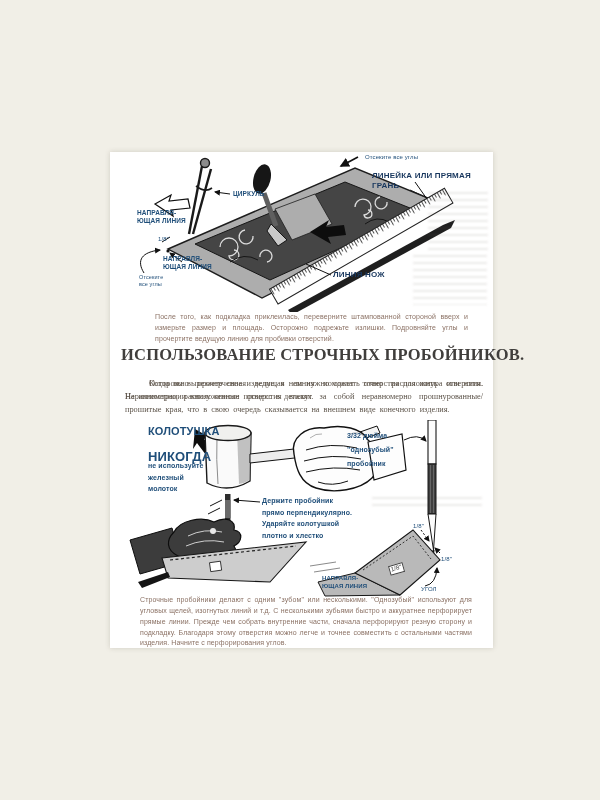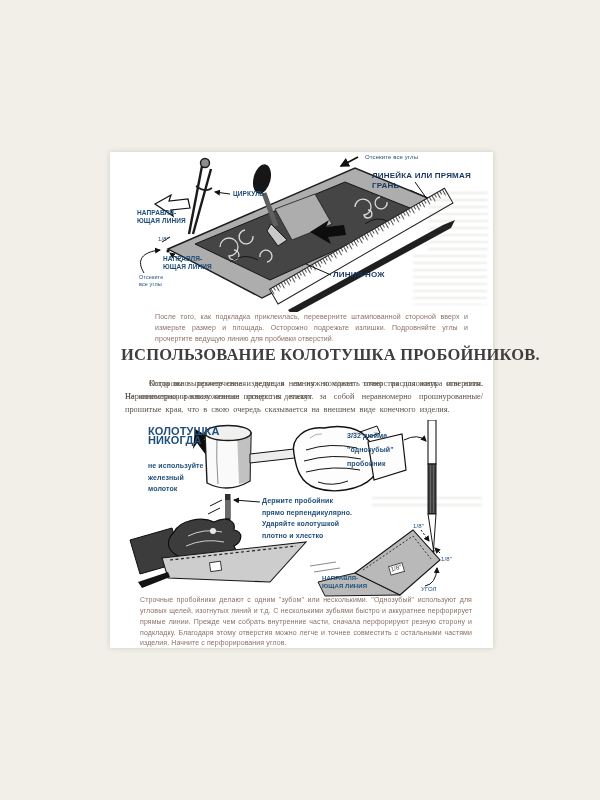--- a/index.html
+++ b/index.html
@@ -108,21 +108,21 @@
 ЮЩАЯ ЛИНИЯ</div>
     <div class="lbl thin" style="left:48px;top:84px;font-size:6px">1/8"</div>
     <div class="lbl" style="left:53px;top:103px">НАПРАВЛЯ-
 ЮЩАЯ ЛИНИЯ</div>
     <div class="lbl thin" style="left:29px;top:122px;font-size:5.5px">Отсеките
 все углы</div>
     <div class="lbl big" style="left:223px;top:118px">ЛИНИЯ НОЖ</div>
 
     <div class="caption" style="left:45px;top:160px;width:313px;">После того, как подкладка приклеилась, переверните штампованной стороной вверх и измерьте размер и площадь. Осторожно подрежьте излишки. Подровняйте углы и прочертите ведущую линию для пробивки отверстий.</div>
 
-    <div class="heading" style="left:11px;top:193px;">ИСПОЛЬЗОВАНИЕ КОЛОТУШКА ПРОБОЙНИКОВ.</div>
+    <div class="heading" style="left:11px;top:193px;">ИСПОЛЬЗОВАНИЕ СТРОЧНЫХ ПРОБОЙНИКОВ.</div>
 
     <div class="serifpara" style="left:11px;top:222px;width:366px;">
       <p>Когда вы вырезаете свое изделие, в нем нужно сделать отверстия для шнура или нити. На иллюстрации внизу описан процесс в деталях.</p>
       <p>Осторожно прочерченная ведущая линия поможет точно расположить отверстия. Неравномерно расположенные отверстия влекут за собой неравномерно прошнурованные/прошитые края, что в свою очередь сказывается на внешнем виде конечного изделия.</p>
     </div>
 
     <svg style="left:0;top:268px" width="383" height="200" viewBox="0 0 383 200">
       <defs>
         <marker id="ah2" markerWidth="6" markerHeight="6" refX="5" refY="3" orient="auto">
           <path d="M0,0 L6,3 L0,6 Z" fill="#111"></path>
@@ -193,21 +193,21 @@
       <g stroke="#111" stroke-width="1" fill="none">
         <path d="M294,20 Q308,13 316,21" marker-end="url(#ah2)"></path>
         <line x1="150" y1="82" x2="124" y2="80" marker-end="url(#ah2)"></line>
         <line x1="311" y1="110" x2="319" y2="121" stroke-dasharray="2,2" marker-end="url(#ah2)"></line>
         <line x1="330" y1="133" x2="325" y2="128" stroke-dasharray="2,2" marker-end="url(#ah2)"></line>
         <path d="M315,166 Q326,164 327,148" marker-end="url(#ah2)"></path>
       </g>
     </svg>
 
     <div class="lbl" style="left:38px;top:272px;font-size:11px">КОЛОТУШКА</div>
-    <div class="lbl" style="left:38px;top:281px;font-size:11px">НИКОГДА</div>
+    <div class="lbl" style="left:38px;top:297px;font-size:13px">НИКОГДА</div>
     <div class="lbl" style="left:38px;top:308px;font-size:7px;line-height:1.65">не используйте
 железный
 молоток</div>
     <div class="lbl" style="left:237px;top:277px;font-size:7px;line-height:2">3/32 дюйма
 "однозубый"
 пробойник</div>
     <div class="lbl" style="left:152px;top:343px;font-size:7px;line-height:1.65">Держите пробойник
 прямо перпендикулярно.
 Ударяйте колотушкой
 плотно и хлестко</div>

